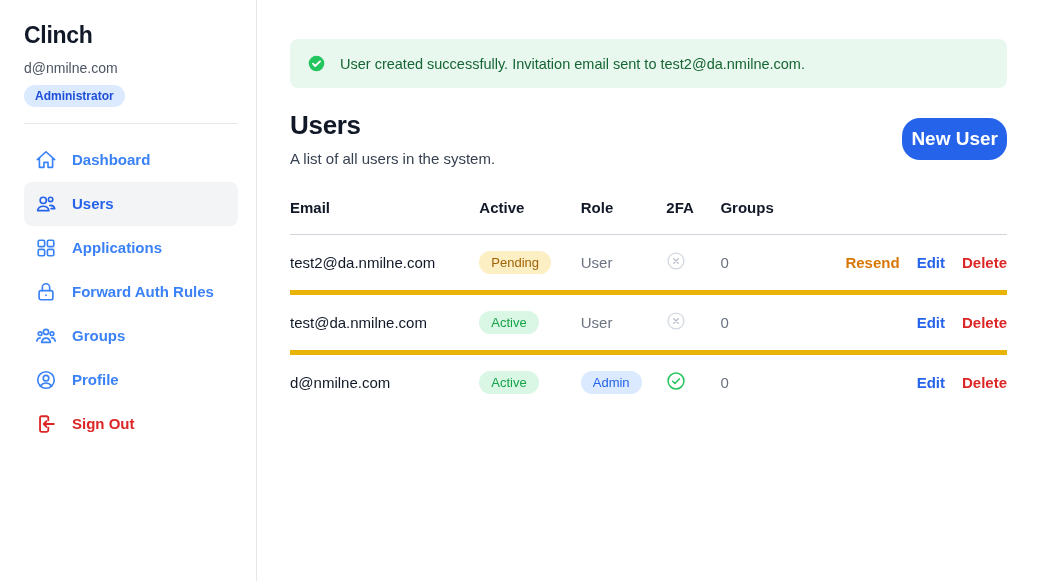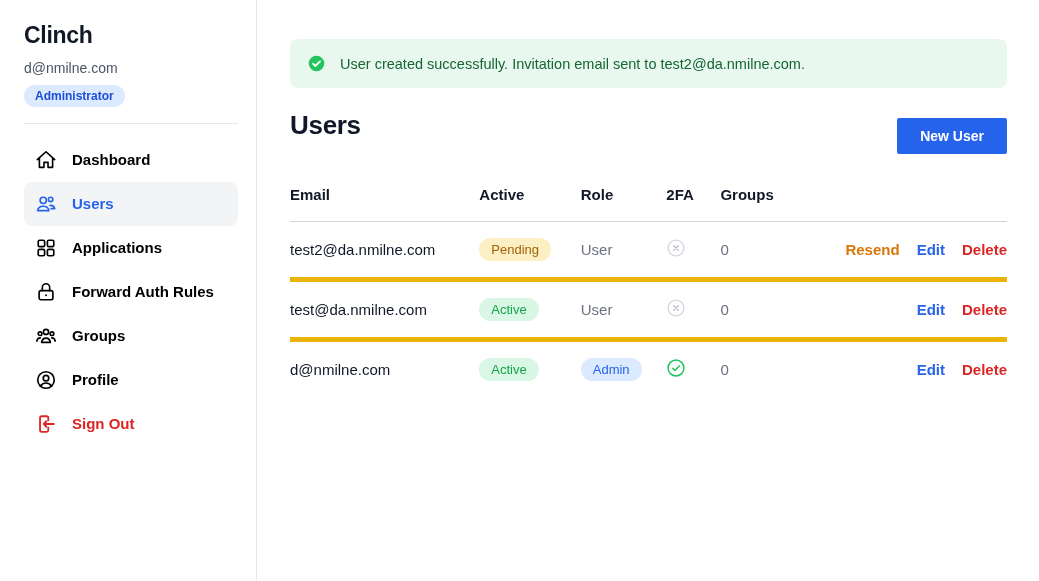--- a/index.html
+++ b/index.html
@@ -50,21 +50,21 @@
   }
   .nav { display: flex; flex-direction: column; }
   .nav-item {
     display: flex;
     align-items: center;
     gap: 15px;
     padding: 10px 11px;
     border-radius: 8px;
     font-size: 15px;
     font-weight: 600;
-    color: #000000;
+    color: #3b82f6;
     cursor: pointer;
     line-height: 24px;
   }
   .nav-item svg { width: 22px; height: 22px; flex: 0 0 22px; }
   .nav-item.active { background: #f3f4f6; color: #2563eb; }
   .nav-item.danger { color: #dc2626; }
 
   
   .main {
     flex: 1;
@@ -100,24 +100,24 @@
   .page-subtitle {
     margin-top: 9px;
     font-size: 15px;
     color: #374151;
   }
   .btn-primary {
     background: #2563eb;
     color: #ffffff;
     border: none;
     font-family: inherit;
-    font-size: 14px;
+    font-size: 19px;
     font-weight: 600;
-    padding: 10px 23px;
-    border-radius: 2px;
+    padding: 10px 9px;
+    border-radius: 18px;
     cursor: pointer;
     margin-top: 8px;
   }
 
   
   table.users-table {
     width: 100%;
     margin-top: 28px;
     border-collapse: collapse;
   }
@@ -253,20 +253,21 @@
           <circle cx="12" cy="12" r="11" fill="#22c55e"></circle>
           <path d="M7 12.3l3.2 3.2L17 9" fill="none" stroke="#fff" stroke-width="2.6" stroke-linecap="round" stroke-linejoin="round"></path>
         </svg>
       </span>
     <span class="banner-text">User created successfully. Invitation email sent to test2@da.nmilne.com.</span>
   </div>
 
   <div class="page-header">
     <div>
       <h1 class="page-title">Users</h1>
+      <div class="page-subtitle">A list of all users in the system.</div>
     </div>
     <button class="btn-primary">New User</button>
   </div>
 
   <table class="users-table">
     <colgroup>
       <col style="width:199px">
         <col style="width:108px">
         <col style="width:91px">
       <col style="width:60px">

